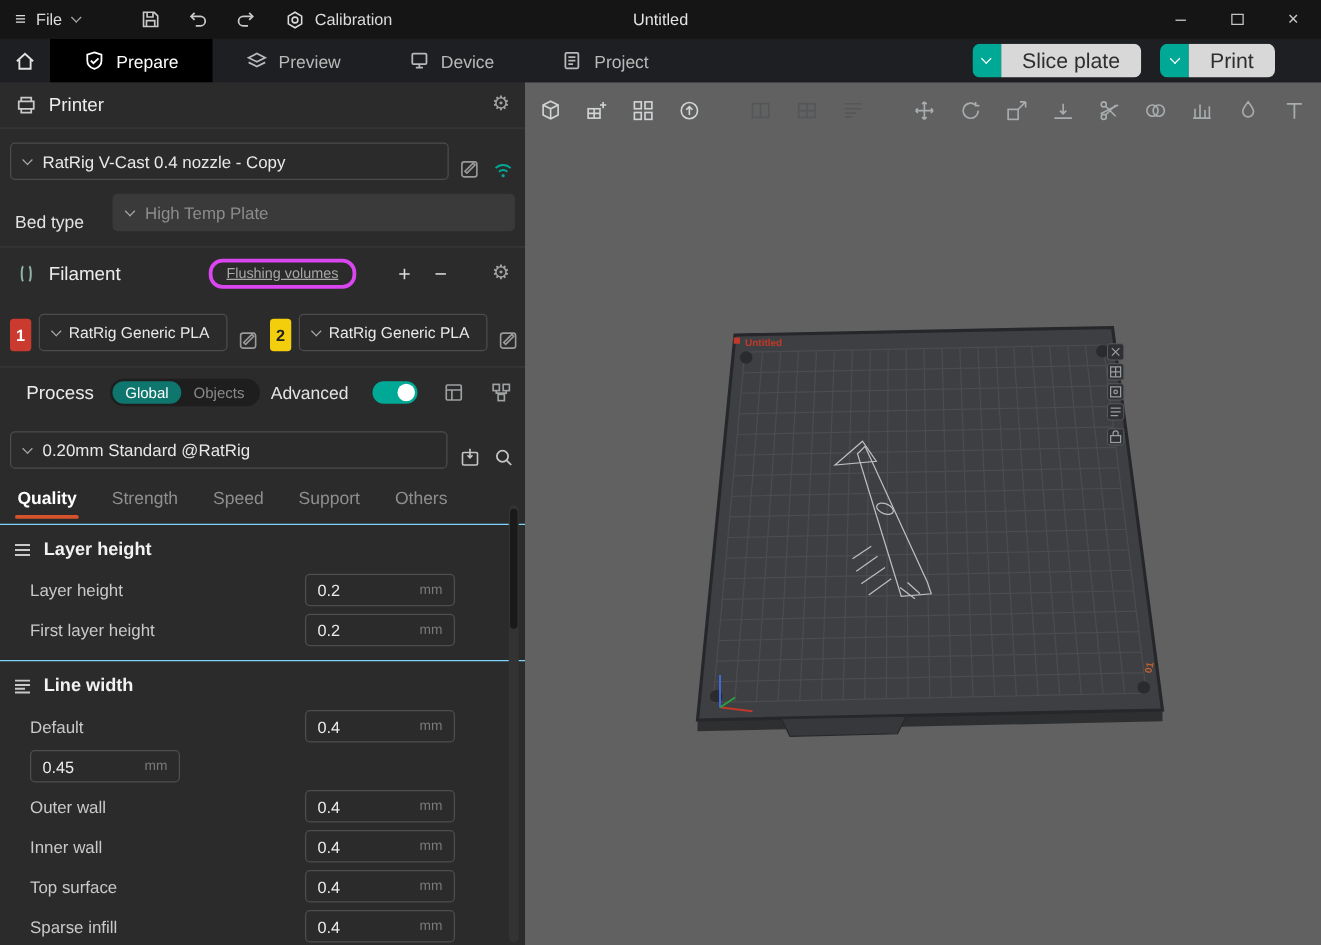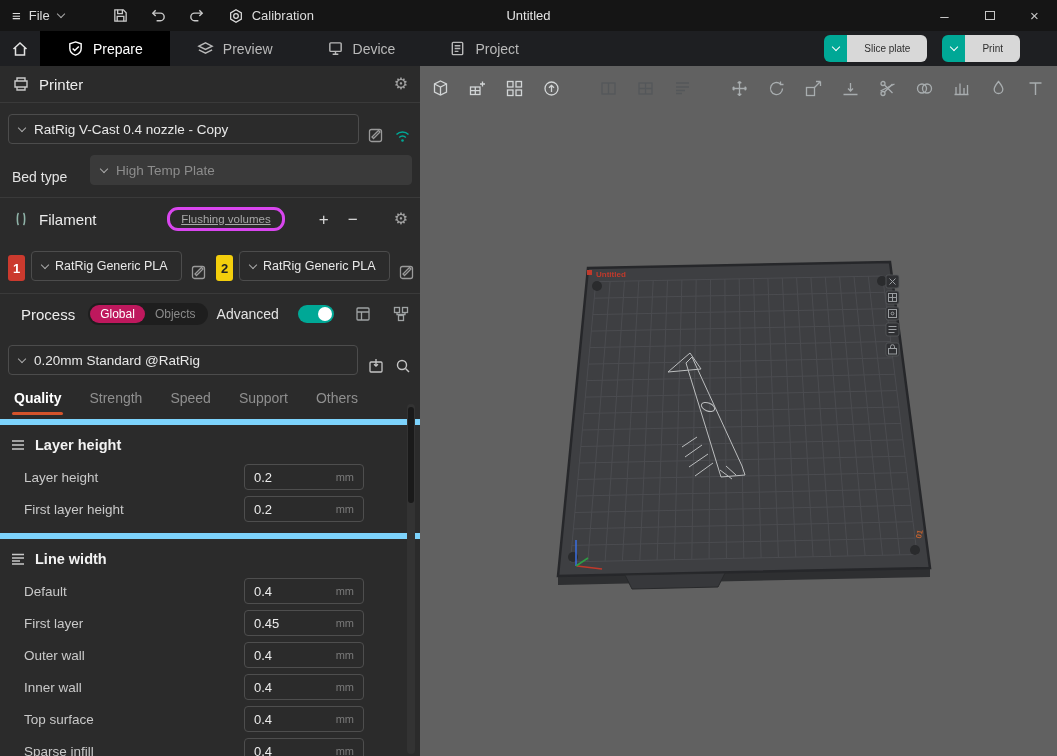--- a/index.html
+++ b/index.html
@@ -23,21 +23,21 @@
 
   
   .tabbar{height:35px;background:#1E1F22;display:flex;align-items:stretch;}
   .home-tab{width:40px;display:flex;align-items:center;justify-content:center;color:#E2E2E2;}
   .mtab{display:flex;align-items:center;gap:9px;padding:0 27px;color:#B9B9B9;font-size:14px;}
   .mtab.active{background:#000000;color:#fff;}
   .mtab .ticon{color:inherit;display:flex;}
   .actions{margin-left:auto;display:flex;align-items:center;gap:15px;padding-right:37px;}
   .split-btn{display:flex;height:27px;border-radius:6px;overflow:hidden;}
   .chev-part{width:23px;background:#00A896;display:flex;align-items:center;justify-content:center;}
-  .label-part{background:#D8D8D8;color:#2E2E2E;font-size:10px;display:flex;align-items:center;padding:0 17px;}
+  .label-part{background:#D8D8D8;color:#2E2E2E;font-size:17px;display:flex;align-items:center;padding:0 17px;}
 
   
   .sidebar{position:absolute;left:0;top:66px;width:420px;bottom:0;background:#2B2B2B;overflow:hidden;}
   .side-head{display:flex;align-items:center;gap:9px;padding:9px 12px;color:#ECECEC;font-size:15px;}
   .side-head.printer-head{border-bottom:1px solid #3A3A3A;}
   .side-head.fil-head,.side-head.proc-head{border-top:1px solid #3A3A3A;margin-top:12px;}
   .grow{flex:1;}
   .gear{font-size:16px;color:#A2A2A2;line-height:1;}
   .row{display:flex;align-items:flex-end;margin:11px 8px 0;}
   .combo{display:flex;align-items:center;gap:9px;border:1px solid #4C4C4C;border-radius:4px;height:30px;padding:0 10px;font-size:13.5px;color:#E8E8E8;background:#2B2B2B;white-space:nowrap;overflow:hidden;}
@@ -48,31 +48,31 @@
   .pill-btn{margin-left:auto;border:3px solid #d946ef;border-radius:11px;padding:3px 11px;font-size:11.5px;color:#A8A8A8;white-space:nowrap;text-decoration:underline;}
   .pm{font-size:17px;color:#DADADA;width:20px;text-align:center;line-height:1;}
   .pm.plus{margin-left:20px;}
   .fil-head .gear{margin-left:22px;}
   .fbadge{width:17px;height:26px;border-radius:3px;display:flex;align-items:center;justify-content:center;font-size:13px;font-weight:bold;flex:none;}
   .fbadge.red{background:#CB3A2E;color:#fff;}
   .fbadge.yellow{background:#F3CE0C;color:#222;margin-left:8px;}
   .fil-combo{width:151px;margin-left:6px;font-size:12.5px;gap:7px;flex:none;}
   .mode-pill{display:flex;background:#1E1E1E;border-radius:12px;padding:2px;margin-left:4px;}
   .mode{color:#8A8A8A;padding:2px 10px;font-size:12px;border-radius:10px;}
-  .mode.active{background:#be185d;color:#fff;}
+  .mode.active{background:#0f766e;color:#fff;}
   .adv-label{margin-left:auto;color:#E3E3E3;font-size:14px;}
   .switch{width:36px;height:18px;border-radius:9px;background:#00A896;position:relative;margin-left:10px;flex:none;}
   .switch::after{content:"";position:absolute;right:2px;top:2px;width:14px;height:14px;border-radius:50%;background:#fff;}
   .proc-ic{margin-left:11px;color:#9FA3A4;display:flex;flex:none;}
   .preset-ic{margin-left:9px;color:#C5C5C5;display:flex;flex:none;}
   .ptabs{display:flex;gap:28px;padding:15px 14px 13px;font-size:14px;color:#8F8F8F;}
   .ptab{position:relative;}
   .ptab.active{color:#fff;font-weight:bold;}
   .ptab.active::after{content:"";position:absolute;left:-2px;right:-2px;bottom:-9px;height:3px;border-radius:2px;background:#D4532B;}
-  .sec{border-top:6px solid #7dd3fc;padding-top:2px;}
+  .sec{border-top:1px solid #7dd3fc;padding-top:2px;}
   .sec-h{display:flex;align-items:center;gap:9px;padding:10px 10px 8px;color:#F2F2F2;font-weight:bold;font-size:14.5px;}
   .sec-h .sic{color:#C9C9C9;display:flex;}
   .param-row{display:flex;align-items:center;height:32px;padding-left:24px;padding-right:56px;}
   .param-row .plabel{color:#C9C9C9;font-size:13.5px;flex:1;}
   .param-input{width:120px;height:26px;border:1px solid #4E4E4E;border-radius:4px;display:flex;align-items:center;padding:0 9px;flex:none;background:#2B2B2B;}
   .pvalue{color:#ECECEC;font-size:13px;}
   .punit{margin-left:auto;color:#7A7A7A;font-size:11px;}
   .vscroll{position:absolute;right:5px;top:338px;bottom:2px;width:8px;background:#333;border-radius:4px;}
   .vthumb{position:absolute;top:3px;left:1px;width:6px;height:96px;background:#1A1A1A;border-radius:3px;}
 
@@ -355,21 +355,20 @@
       <span>Line width</span>
     </div>
     <div class="param-row">
       <span class="plabel">Default</span>
       <div class="param-input">
         <span class="pvalue">0.4</span>
         <span class="punit">mm</span>
       </div>
     </div>
     <div class="param-row">
-      <span class="plabel">First layer</span>
       <div class="param-input">
         <span class="pvalue">0.45</span>
         <span class="punit">mm</span>
       </div>
     </div>
     <div class="param-row">
       <span class="plabel">Outer wall</span>
       <div class="param-input">
         <span class="pvalue">0.4</span>
         <span class="punit">mm</span>

